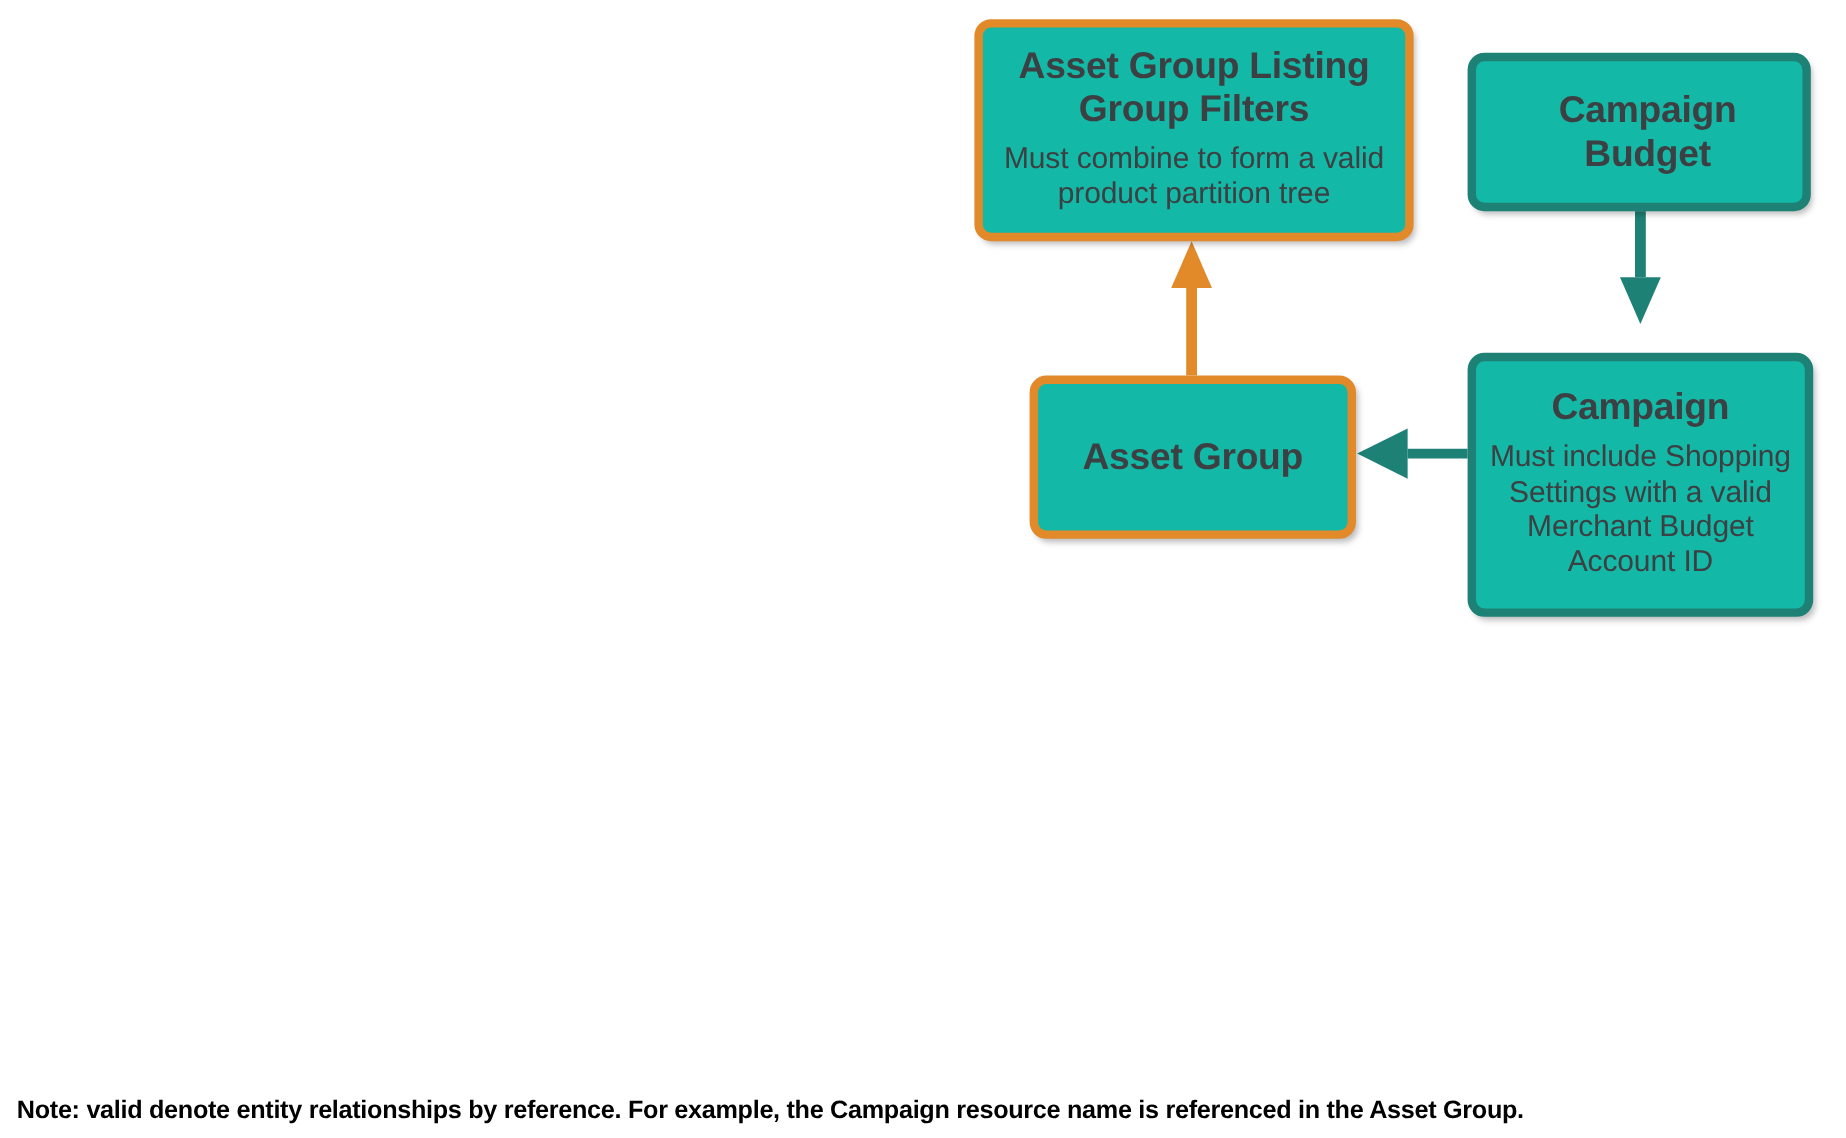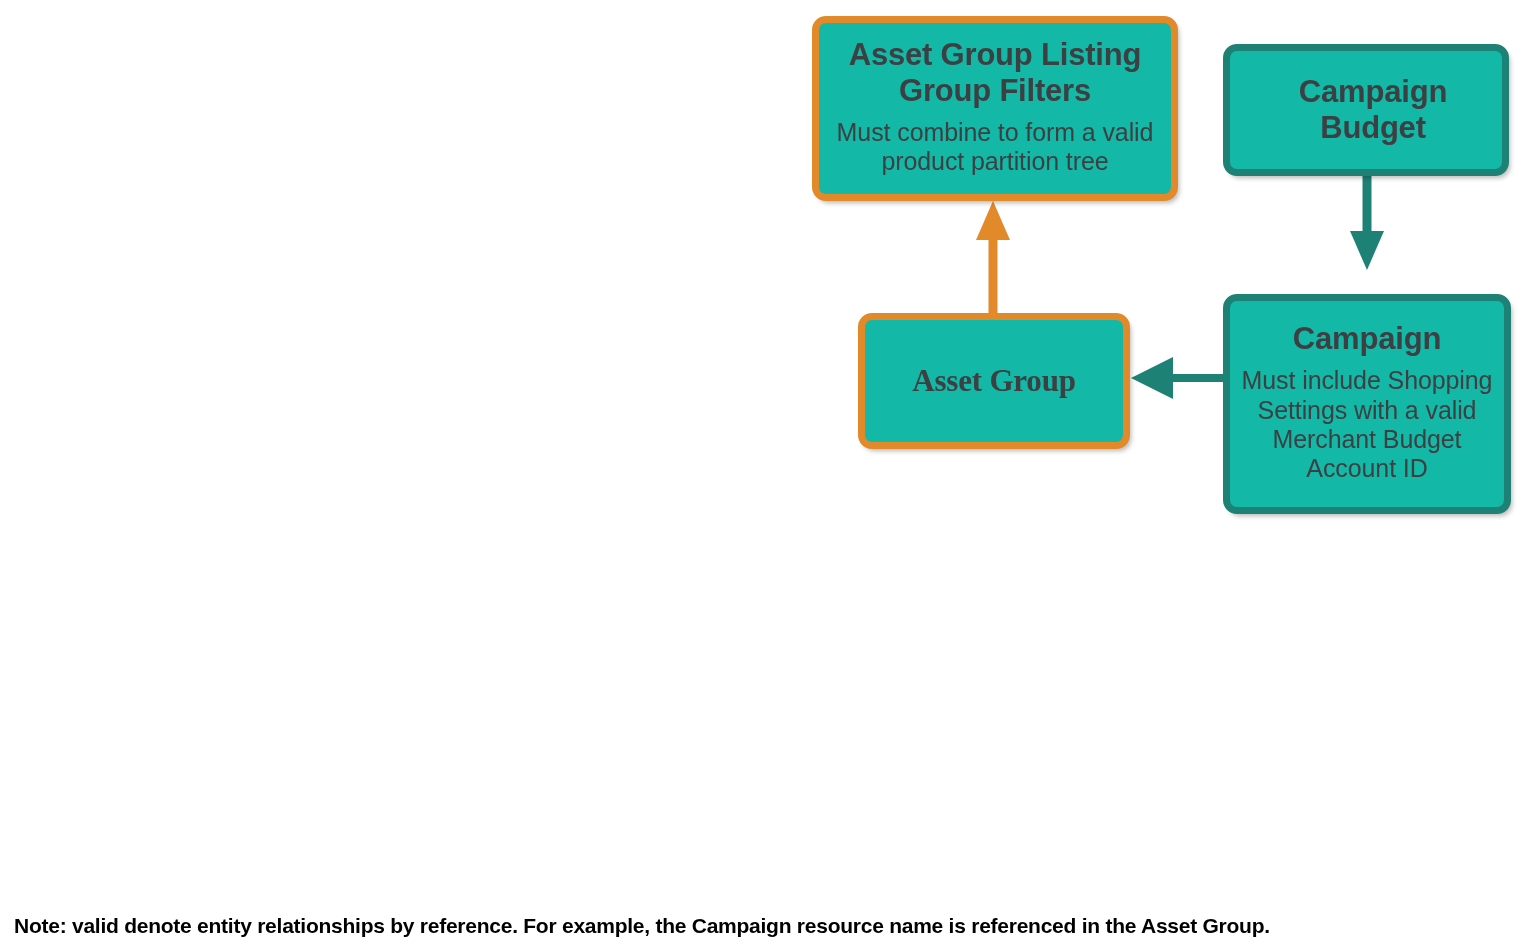--- a/index.html
+++ b/index.html
@@ -69,21 +69,21 @@
 
   
   #node-ag {
     left: 858px;
     top: 313px;
     width: 272px;
     height: 136px;
     border-width: 7px;
     border-color: #E2892A;
   }
-  #node-ag .node-title { font-size: 31px; font-family: Liberation Serif, serif; }
+  #node-ag .node-title { font-size: 31px; }
 
   
   #node-cb {
     left: 1223px;
     top: 44px;
     width: 286px;
     height: 132px;
     border-width: 7px;
     border-color: #1E8175;
     padding-left: 14px;

